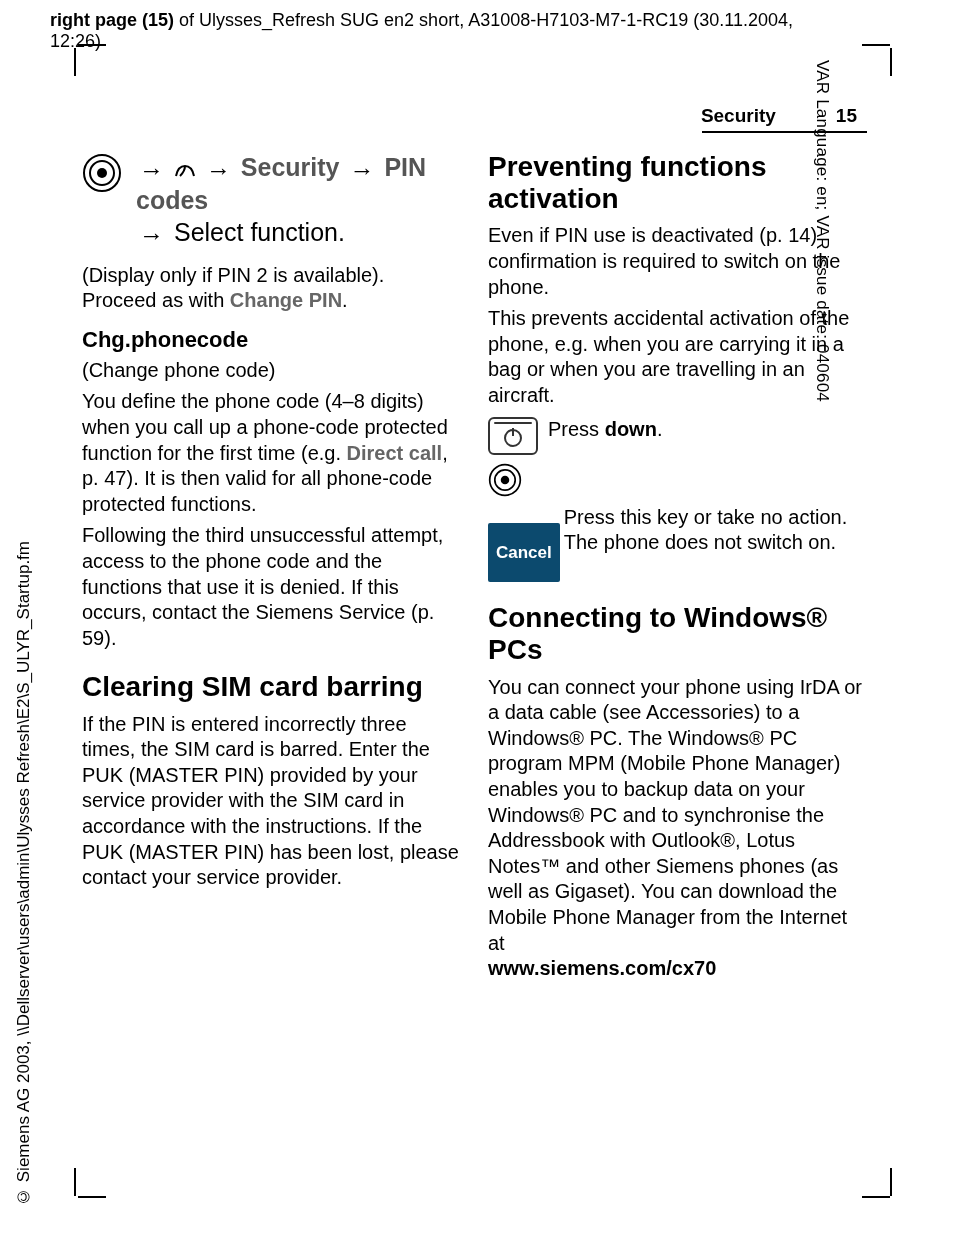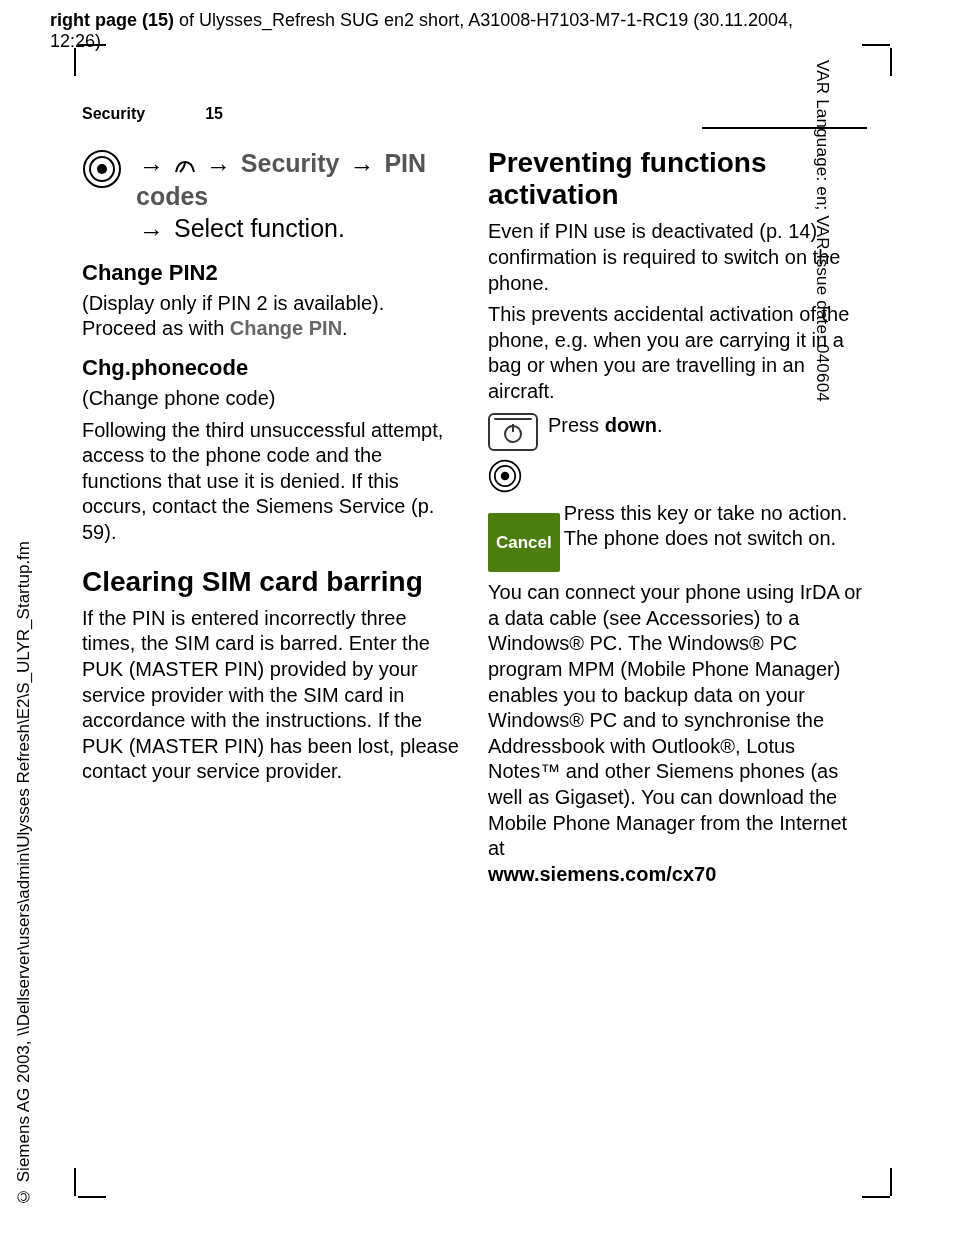--- a/index.html
+++ b/index.html
@@ -48,22 +48,22 @@
     font-size: 17px;
   }
 
   .content {
     position: absolute;
     top: 105px;
     left: 82px;
     width: 785px;
   }
   .running-head {
-    text-align: left;
-    font-size: 16px;
+    text-align: right;
+    font-size: 19px;
     padding-right: 10px;
     padding-bottom: 4px;
   }
   .running-head .sec { font-weight: 700; margin-right: 60px; }
   .running-head .pg { font-weight: 700; }
   .head-rule {
     height: 2px;
     background: #000;
     width: 165px;
     margin-left: auto;
@@ -132,23 +132,23 @@
   .power-key .pw::after{
     content:""; position:absolute; left:50%; top:-3px; width:2px; height:8px;
     background:#333; transform:translateX(-50%);
   }
   .center-key {
     width: 34px; height: 34px;
   }
   .center-key svg { width:34px; height:34px; }
   .softkey {
     display:inline-block;
-    background:#4d7c0f; color:#fff; font-weight:700;
+    background:#0c4a6e; color:#fff; font-weight:700;
     font-size:17px; padding:19px 8px; border-radius:2px;
-    margin-top:12px;
+    margin-top:18px;
   }
   .bold { font-weight:700; }
   .url { font-weight:700; }
 </style>
 </head>
 <body>
 <div class="page">
 
 <div class="mark h" style="top:44px; left:78px; width:28px;"></div>
 <div class="mark v" style="top:48px; left:74px; height:28px;"></div>
@@ -192,27 +192,29 @@
           </svg>
           <span class="arrow">→</span>
           <span class="lbl">Security</span>
           <span class="arrow">→</span>
           <span class="lbl">PIN codes</span><br>
           <span class="arrow">→</span>
           <span>Select function.</span>
         </div>
       </div>
 
-      <h3 class="sub">Change PIN2</h3>
       <p>
         <span>(Display only if PIN 2 is available). Proceed as with </span><span class="grey">Change PIN</span><span>.</span>
       </p>
 
       <h3 class="sub">Chg.phonecode</h3>
       <p>(Change phone code)</p>
+      <p>
+        <span>You define the phone code (4–8 digits) when you call up a phone-code protected function for the first time (e.g. </span><span class="grey">Direct call</span><span>, p. 47). It is then valid for all phone-code protected functions.</span>
+      </p>
       <p>Following the third unsuccessful attempt, access to the phone code and the functions that use it is denied. If this occurs, contact the Siemens Service (p. 59).</p>
 
       <h2 class="sec">Clearing SIM card barring</h2>
       <p>If the PIN is entered incorrectly three times, the SIM card is barred. Enter the PUK (MASTER PIN) provided by your service provider with the SIM card in accordance with the instructions. If the PUK (MASTER PIN) has been lost, please contact your service provider.</p>
     </div>
 
     <div class="col">
       <h2 class="sec" style="margin-top:0">Preventing functions activation</h2>
       <p>Even if PIN use is deactivated (p. 14) confirmation is required to switch on the phone.</p>
       <p>This prevents accidental activation of the phone, e.g. when you are carrying it in a bag or when you are travelling in an aircraft.</p>
@@ -240,20 +242,21 @@
         </div>
       </div>
 
       <div class="krow">
         <div class="kicon">
           <span class="softkey">Cancel</span>
         </div>
         <div class="ktxt">Press this key or take no action. The phone does not switch on.</div>
       </div>
 
+      <h2 class="sec">Connecting to Windows® PCs</h2>
       <p>
         <span>You can connect your phone using IrDA or a data cable (see Accessories) to a Windows® PC. The Windows® PC program MPM (Mobile Phone Manager) enables you to backup data on your Windows® PC and to synchronise the Addressbook with Outlook®, Lotus Notes™ and other Siemens phones (as well as Gigaset). You can download the Mobile Phone Manager from the Internet at</span><br>
         <span class="url">www.siemens.com/cx70</span>
       </p>
     </div>
   </div>
 </div>
 
 </div>
 

